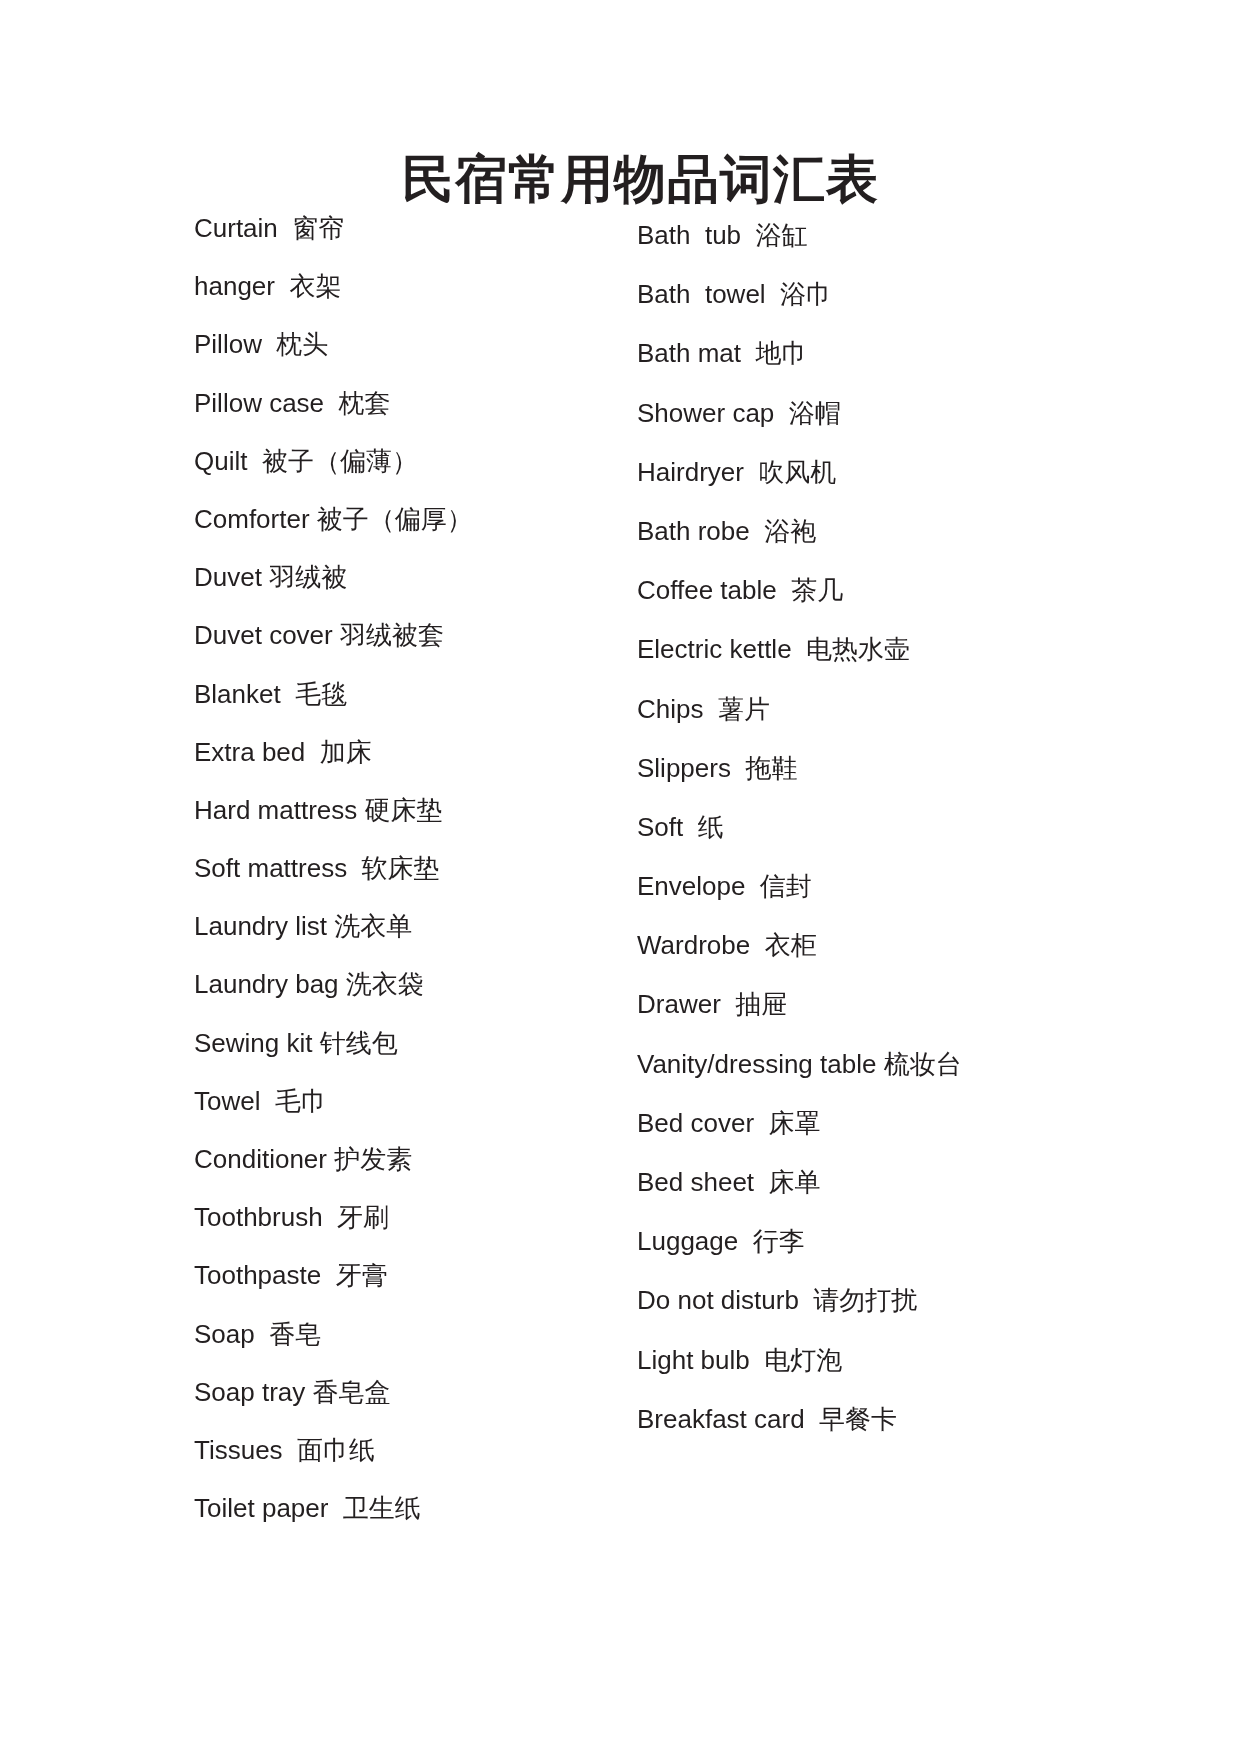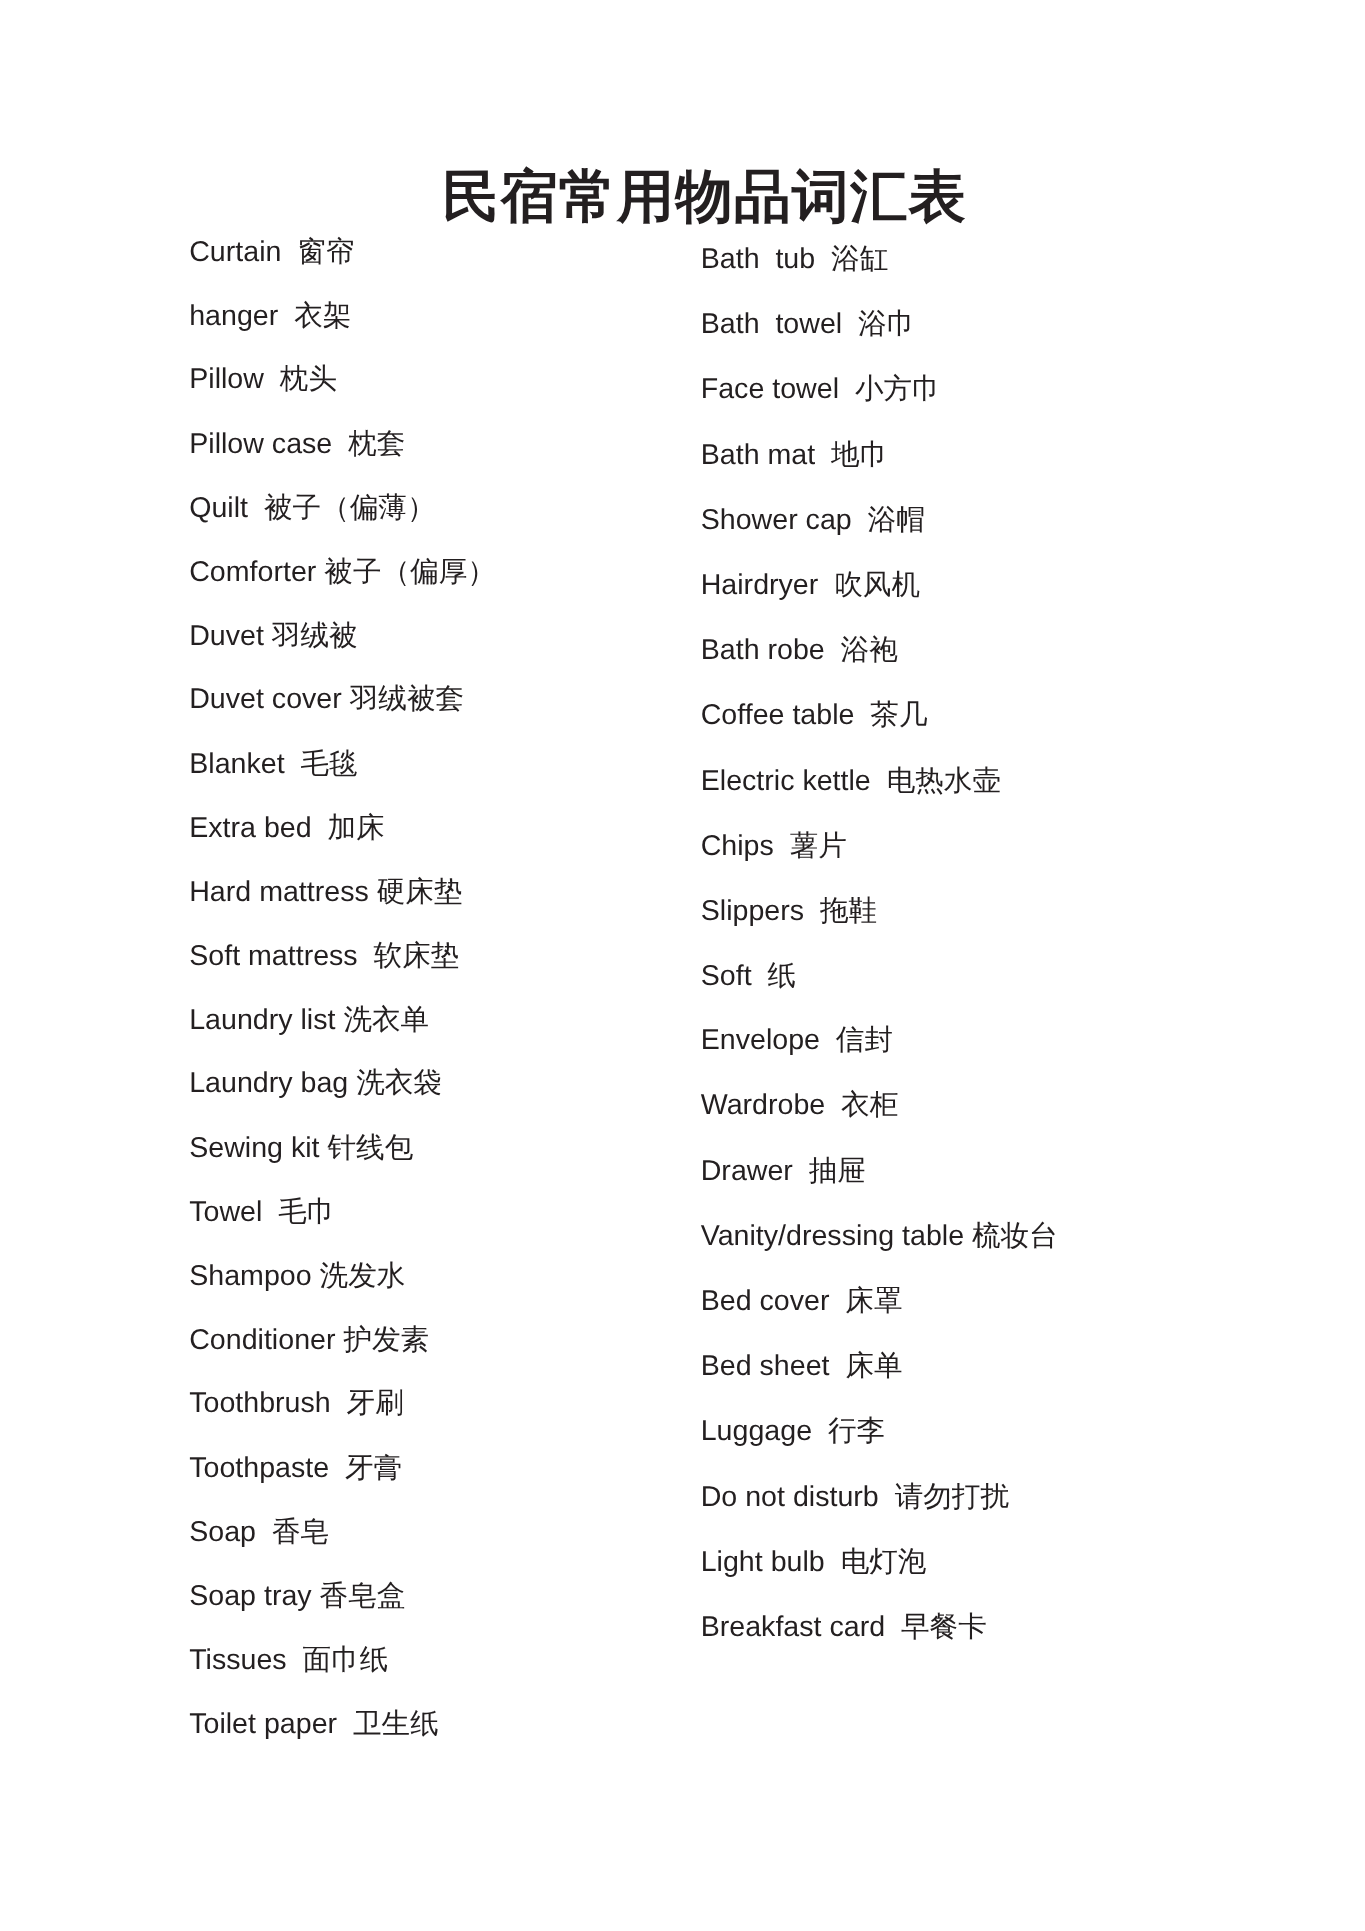--- a/index.html
+++ b/index.html
@@ -37,21 +37,21 @@
     position: absolute;
     top: 0;
     left: 0;
     width: 1241px;
   }
   .col {
     position: absolute;
     top: 0;
   }
   .col-left {
-    left: 172px;
+    left: 194px;
     top: 215px;
     width: 400px;
   }
   .col-right {
     left: 637px;
     top: 222px;
     width: 430px;
   }
   .vocab-list {
     list-style: none;
@@ -91,36 +91,34 @@
           <li class="vocab-item">Duvet 羽绒被</li>
           <li class="vocab-item">Duvet cover 羽绒被套</li>
           <li class="vocab-item">Blanket  毛毯</li>
           <li class="vocab-item">Extra bed  加床</li>
           <li class="vocab-item">Hard mattress 硬床垫</li>
           <li class="vocab-item">Soft mattress  软床垫</li>
           <li class="vocab-item">Laundry list 洗衣单</li>
           <li class="vocab-item">Laundry bag 洗衣袋</li>
           <li class="vocab-item">Sewing kit 针线包</li>
           <li class="vocab-item">Towel  毛巾</li>
-          <li class="vocab-item">Shampoo 洗发水</li>
           <li class="vocab-item">Conditioner 护发素</li>
           <li class="vocab-item">Toothbrush  牙刷</li>
           <li class="vocab-item">Toothpaste  牙膏</li>
           <li class="vocab-item">Soap  香皂</li>
           <li class="vocab-item">Soap tray 香皂盒</li>
           <li class="vocab-item">Tissues  面巾纸</li>
           <li class="vocab-item">Toilet paper  卫生纸</li>
         </ul>
     </div>
 
     <div class="col col-right">
       <ul class="vocab-list">
           <li class="vocab-item">Bath  tub  浴缸</li>
           <li class="vocab-item">Bath  towel  浴巾</li>
-          <li class="vocab-item">Face towel  小方巾</li>
           <li class="vocab-item">Bath mat  地巾</li>
           <li class="vocab-item">Shower cap  浴帽</li>
           <li class="vocab-item">Hairdryer  吹风机</li>
           <li class="vocab-item">Bath robe  浴袍</li>
           <li class="vocab-item">Coffee table  茶几</li>
           <li class="vocab-item">Electric kettle  电热水壶</li>
           <li class="vocab-item">Chips  薯片</li>
           <li class="vocab-item">Slippers  拖鞋</li>
           <li class="vocab-item">Soft  纸</li>
           <li class="vocab-item">Envelope  信封</li>

